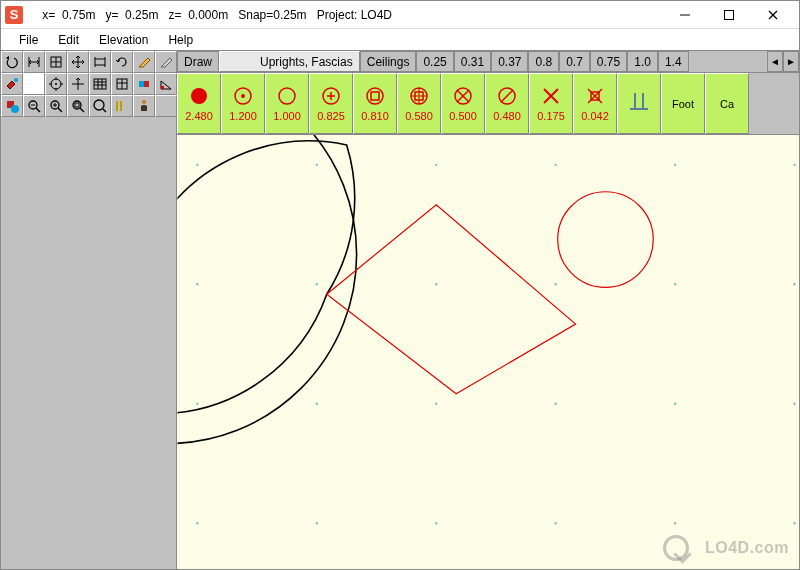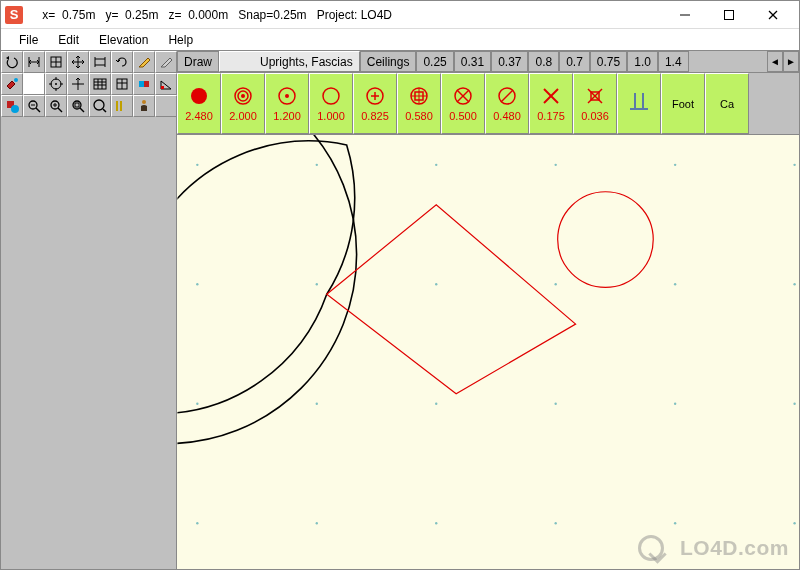--- a/index.html
+++ b/index.html
@@ -155,21 +155,21 @@
       flex: 1;
       background: #fdfce6;
       position: relative;
       overflow: hidden;
     }
     .canvas-area svg { position:absolute; top:0; left:0; width:100%; height:100%;}
     .watermark {
       position: absolute;
       right: 10px;
       bottom: 8px;
-      font-size: 21px;
+      font-size: 16px;
       font-weight: bold;
       color: rgba(130,130,130,0.45);
       letter-spacing: 0.5px;
       display: flex;
       align-items: center;
       gap: 16px;
     }
     .watermark .g {
       width: 26px; height: 26px; border-radius: 50%;
       border: 3px solid rgba(130,130,130,0.45);
@@ -402,30 +402,20 @@
             <svg>
               <circle cx="11" cy="11" r="8" fill="#e00000"></circle>
             </svg>
           </div>
           <span>2.480</span>
         </div>
       <div class="upright-btn">
           <div class="sym">
             <svg>
               <circle cx="11" cy="11" r="8" fill="none" stroke="#e00000" stroke-width="1.5"></circle>
-              <circle cx="11" cy="11" r="5" fill="none" stroke="#e00000" stroke-width="1.5"></circle>
-              <circle cx="11" cy="11" r="2" fill="#e00000"></circle>
-            </svg>
-          </div>
-          <span>2.000</span>
-        </div>
-      <div class="upright-btn">
-          <div class="sym">
-            <svg>
-              <circle cx="11" cy="11" r="8" fill="none" stroke="#e00000" stroke-width="1.5"></circle>
               <circle cx="11" cy="11" r="2" fill="#e00000"></circle>
             </svg>
           </div>
           <span>1.200</span>
         </div>
       <div class="upright-btn">
           <div class="sym">
             <svg>
               <circle cx="11" cy="11" r="8" fill="none" stroke="#e00000" stroke-width="1.5"></circle>
             </svg>
@@ -434,20 +424,29 @@
         </div>
       <div class="upright-btn">
           <div class="sym">
             <svg>
               <circle cx="11" cy="11" r="8" fill="none" stroke="#e00000" stroke-width="1.5"></circle>
               <line x1="7" y1="11" x2="15" y2="11" stroke="#e00000" stroke-width="1.5"></line>
               <line x1="11" y1="7" x2="11" y2="15" stroke="#e00000" stroke-width="1.5"></line>
             </svg>
           </div>
           <span>0.825</span>
+        </div>
+      <div class="upright-btn">
+          <div class="sym">
+            <svg>
+              <circle cx="11" cy="11" r="8" fill="none" stroke="#e00000" stroke-width="1.5"></circle>
+              <rect x="7" y="7" width="8" height="8" fill="none" stroke="#e00000" stroke-width="1.5"></rect>
+            </svg>
+          </div>
+          <span>0.810</span>
         </div>
       <div class="upright-btn">
           <div class="sym">
             <svg>
               <circle cx="11" cy="11" r="8" fill="none" stroke="#e00000" stroke-width="1.5"></circle>
               <rect x="7" y="7" width="8" height="8" fill="none" stroke="#e00000" stroke-width="1.5"></rect>
               <line x1="11" y1="3" x2="11" y2="19" stroke="#e00000"></line>
               <line x1="3" y1="11" x2="19" y2="11" stroke="#e00000"></line>
             </svg>
           </div>
@@ -482,21 +481,21 @@
           <span>0.175</span>
         </div>
       <div class="upright-btn">
           <div class="sym">
             <svg>
               <line x1="4" y1="4" x2="18" y2="18" stroke="#e00000" stroke-width="1.5"></line>
               <line x1="18" y1="4" x2="4" y2="18" stroke="#e00000" stroke-width="1.5"></line>
               <rect x="7" y="7" width="8" height="8" fill="none" stroke="#e00000" stroke-width="1.5"></rect>
             </svg>
           </div>
-          <span>0.036</span>
+          <span>0.042</span>
         </div>
       <div class="upright-btn blue">
           <div class="sym">
             <svg>
               <line x1="7" y1="2" x2="7" y2="18" stroke="#5a7aa8" stroke-width="2"></line>
               <line x1="15" y1="2" x2="15" y2="18" stroke="#5a7aa8" stroke-width="2"></line>
               <line x1="2" y1="18" x2="20" y2="18" stroke="#5a7aa8" stroke-width="2"></line>
             </svg>
           </div>
           <span></span>

